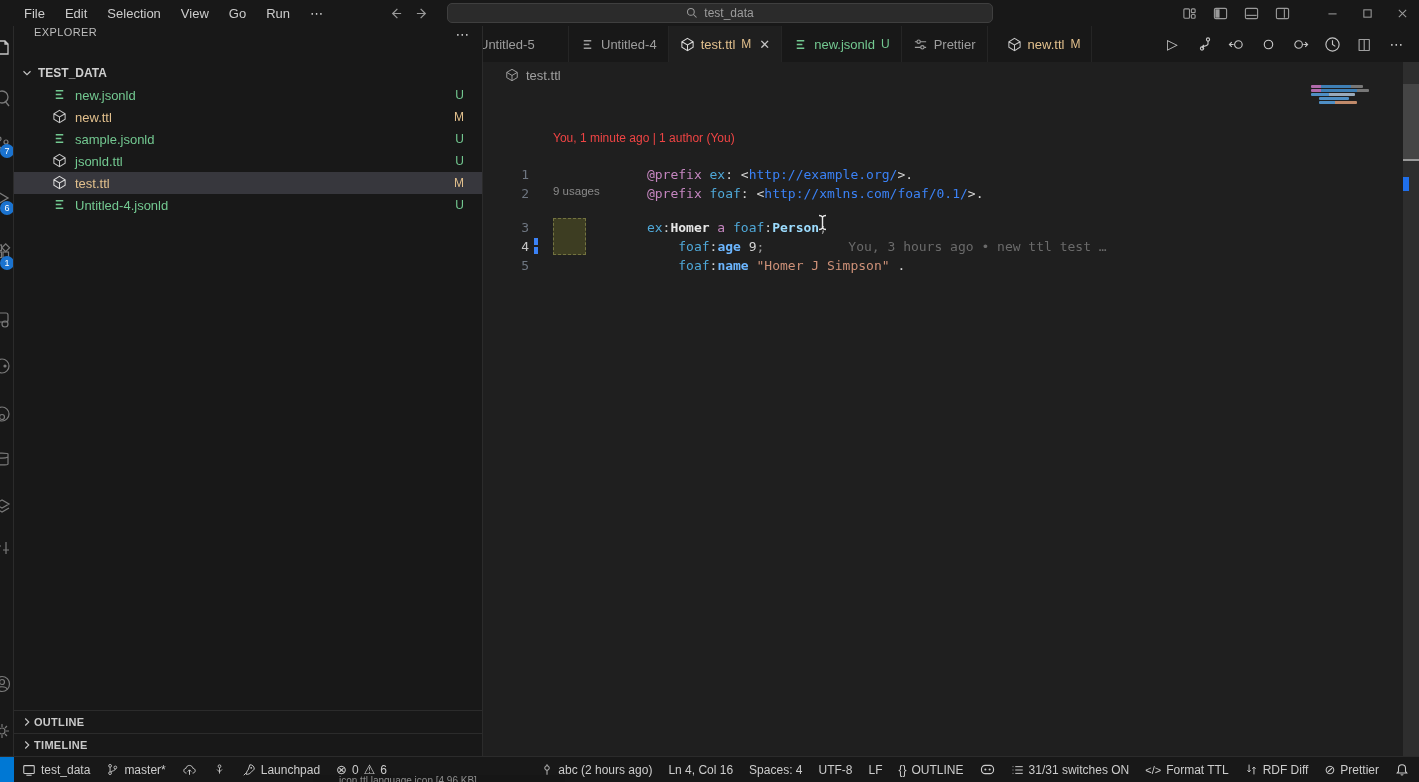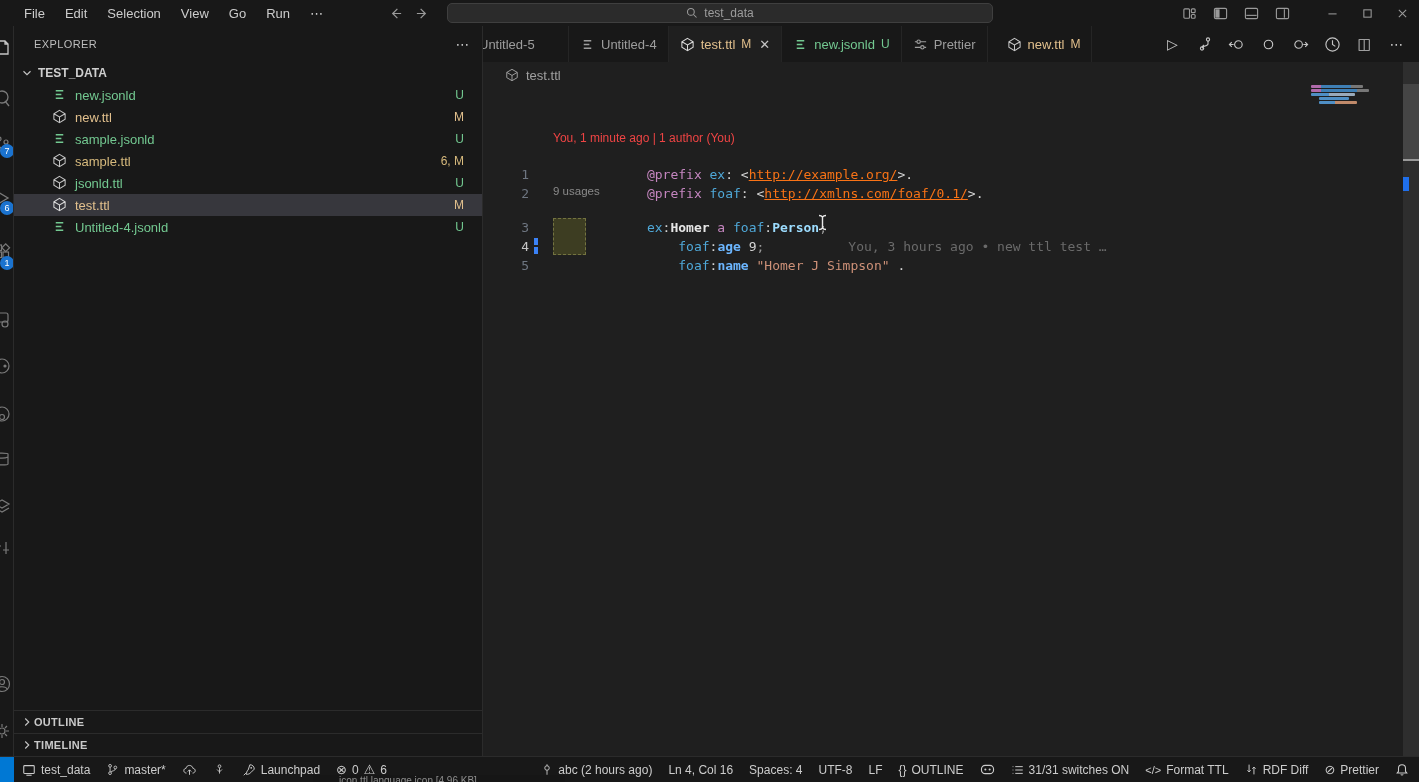--- a/index.html
+++ b/index.html
@@ -22,21 +22,21 @@
   
   .main { flex:1; display:flex; min-height:0; }
   .activitybar { position:relative; width:14px; background:#181818; border-right:1px solid #2b2b2b; overflow:hidden; }
   .act-ic { position:absolute; left:-8px; width:20px; height:20px; }
   .act-badge { position:absolute; left:0px; width:14px; height:14px; border-radius:50%; background:#1b73cf;
     color:#fff; font-size:9px; display:flex; align-items:center; justify-content:center; z-index:2; }
 
   
   .sidebar { position:relative; width:469px; background:#181818; border-right:1px solid #2b2b2b;
     color:#cccccc; font-size:13px; }
-  .sb-header { height:36px; display:flex; align-items:center; padding:0 12px 0 20px; color:#bdbdbd; font-size:11px; letter-spacing:.4px; }
+  .sb-header { height:36px; display:flex; padding:0 12px 0 20px; color:#bdbdbd; font-size:11px; letter-spacing:.4px; }
   .sb-header .sp { flex:1; }
   .section-head { height:22px; display:flex; align-items:center; gap:4px; padding-left:6px; font-weight:bold; font-size:12px; color:#cfcfcf; }
   .file-row { position:relative; height:22px; display:flex; align-items:center; padding-left:38px; cursor:pointer; }
   .file-row.sel { background:#37373d; }
   .file-row .fic { width:16px; height:16px; margin-right:7px; flex:0 0 16px; }
   .file-row .badge { position:absolute; right:18px; font-size:12px; }
   .c-untracked { color:#73c991; }
   .c-modified { color:#e2c08d; }
   .c-warning  { color:#d7ba7d; }
   .sb-bottom { position:absolute; left:0; right:0; bottom:0; }
@@ -60,21 +60,21 @@
   .editor { position:relative; flex:1; min-height:0; }
   .breadcrumb { height:26px; display:flex; align-items:center; gap:7px; padding-left:22px; color:#a0a0a0; font-size:13px; }
   .code { position:relative; font-family:"DejaVu Sans Mono","Liberation Mono",monospace; font-size:13px; color:#d4d4d4; }
   .crow { position:relative; height:19px; line-height:19px; padding-left:70px; white-space:pre; }
   .lens { height:15px; line-height:15px; padding-left:70px; font-family:"Liberation Sans",sans-serif; font-size:11.5px; color:#8a8a8a; }
   .blame-top { height:15px; line-height:15px; padding-left:70px; font-family:"Liberation Sans",sans-serif; font-size:12px; color:#ef4444;margin-top:43px; }
   .lnum { position:absolute; left:0; width:46px; text-align:right; color:#6e7681; }
   .lnum.act { color:#c6c6c6; }
   .tk-kw { color:#c586c0; }
   .tk-pfx { color:#4fa8d8; }
-  .tk-url { color:#f97316; text-decoration:underline; }
+  .tk-url { color:#3b82f6; }
   .tk-name { color:#e6e6e6; font-weight:bold; }
   .tk-cls { color:#9cdcfe; font-weight:bold; }
   .tk-prop { color:#6cb6ff; font-weight:bold; }
   .tk-str { color:#ce9178; }
   .tk-pun { color:#d4d4d4; }
   .tk-semi { color:#9a9a9a; }
   .inline-blame { color:#6a6a6a; margin-left:84px; }
   .snippet-box { position:absolute; left:70px; width:33px; background:rgba(110,110,40,.38);
     border:1px dashed rgba(160,160,90,.55); }
   .gutter-mark { position:absolute; left:51px; width:4px; background:#3b82f6; }
@@ -308,29 +308,20 @@
           </span>
         <span class="c-untracked">sample.jsonld</span>
         <span class="badge c-untracked">U</span>
       </div>
       <div class="file-row">
         <span class="fic">
             <svg width="15" height="15" viewBox="0 0 16 16">
               <path d="M8 1.5 L14 5 V11 L8 14.5 L2 11 V5 Z M2 5 L8 8.5 L14 5 M8 8.5 V14.5" stroke="#c5c5c5" fill="none" stroke-width="1.1"></path>
             </svg>
           </span>
-        <span class="c-warning">sample.ttl</span>
-        <span class="badge c-warning">6, M</span>
-      </div>
-      <div class="file-row">
-        <span class="fic">
-            <svg width="15" height="15" viewBox="0 0 16 16">
-              <path d="M8 1.5 L14 5 V11 L8 14.5 L2 11 V5 Z M2 5 L8 8.5 L14 5 M8 8.5 V14.5" stroke="#c5c5c5" fill="none" stroke-width="1.1"></path>
-            </svg>
-          </span>
         <span class="c-untracked">jsonld.ttl</span>
         <span class="badge c-untracked">U</span>
       </div>
       <div class="file-row sel">
         <span class="fic">
             <svg width="15" height="15" viewBox="0 0 16 16">
               <path d="M8 1.5 L14 5 V11 L8 14.5 L2 11 V5 Z M2 5 L8 8.5 L14 5 M8 8.5 V14.5" stroke="#dadada" fill="none" stroke-width="1.1"></path>
             </svg>
           </span>
         <span class="c-modified">test.ttl</span>

